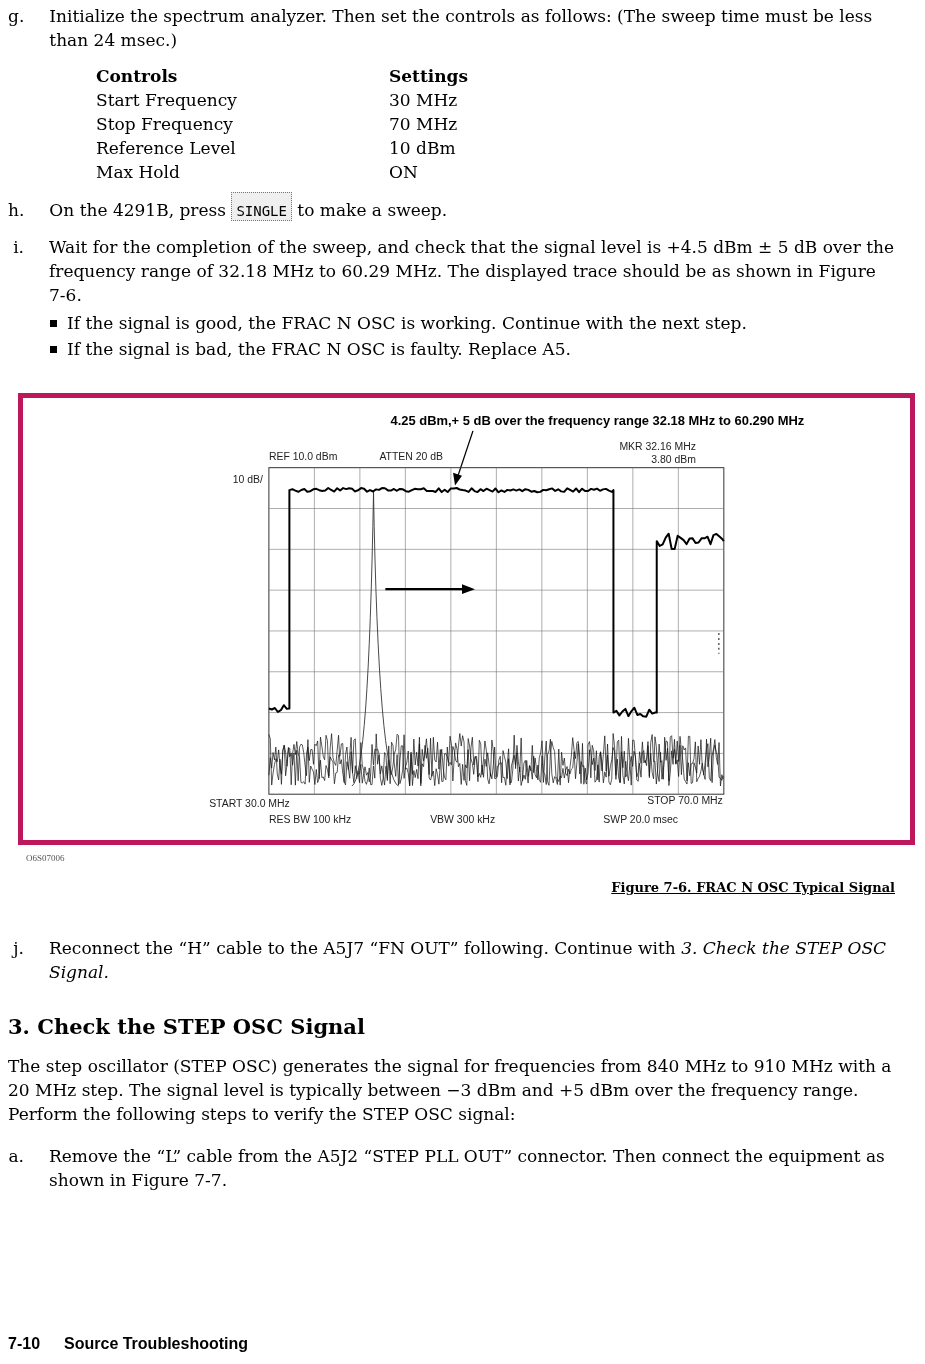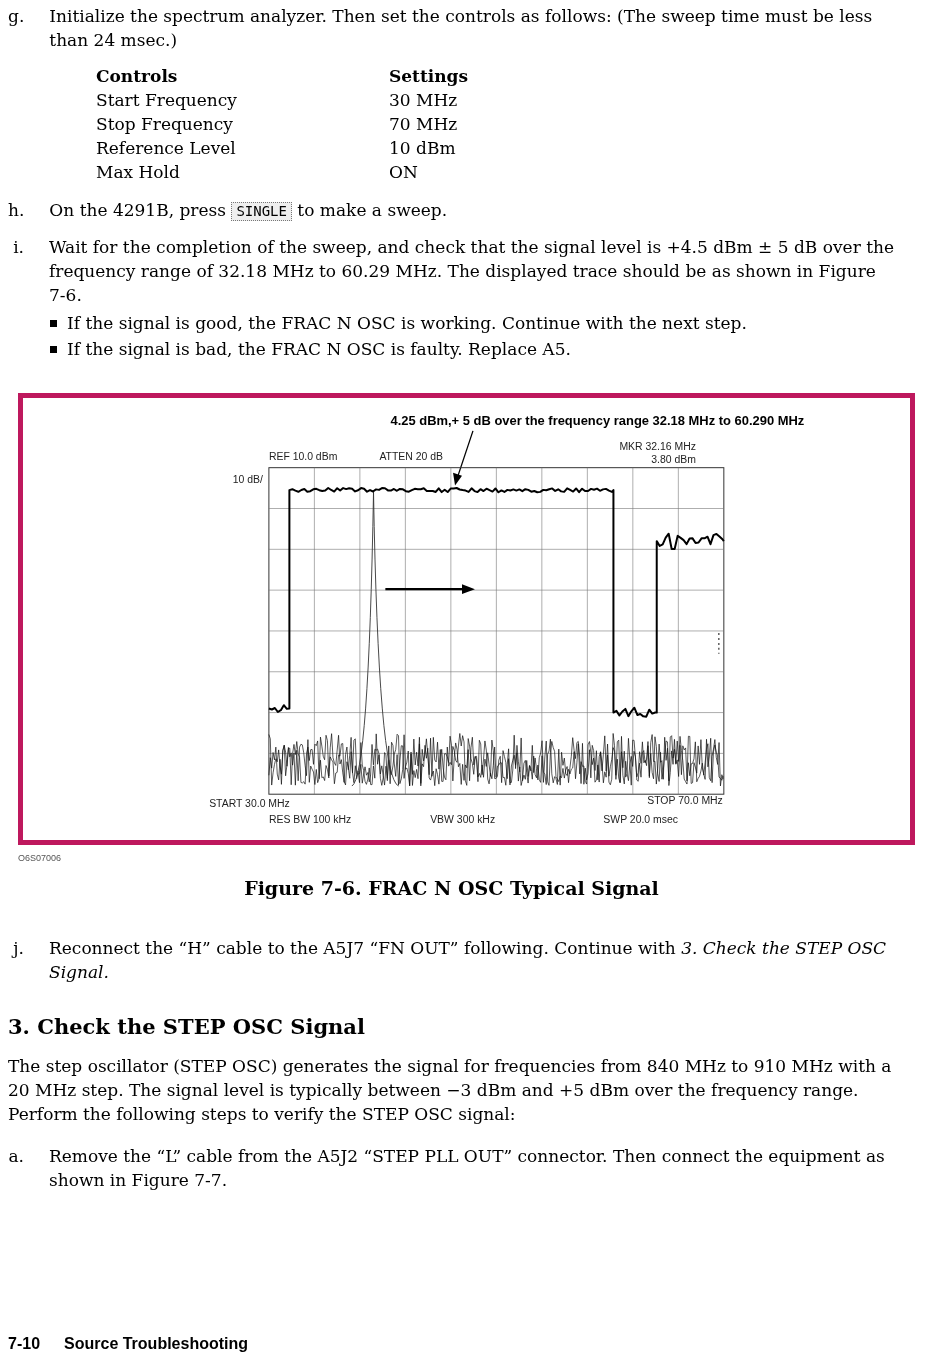--- a/index.html
+++ b/index.html
@@ -11,29 +11,29 @@
   .content{padding:4px 30px 0 8px;}
   .li{display:flex;margin:0 0 12px 0;}
   .li .marker{flex:0 0 16px;text-align:right;margin-right:9px;}
   .li .li-body{flex:1 1 auto;margin-left:16px;}
   table.ctrl{margin:4px 0 14px 88px;border-collapse:collapse;}
   .ctrl th,.ctrl td{padding:0;text-align:left;line-height:24px;font-size:17px;}
   .ctrl th{font-weight:bold;}
   .ctrl th:first-child,.ctrl td:first-child{width:293px;}
   .key{
     font-family:"DejaVu Sans Mono", monospace;font-size:14px;
-    background:#efefef;border:1px dotted #777;padding:0 4px 1px 4px;
+    background:#efefef;border:1px dotted #777;padding:10px 4px 1px 4px;
   }
   .bullets{margin-top:4px;}
   .bullet{display:flex;margin:2px 0;}
   .bullet .sq{flex:0 0 7px;width:7px;height:7px;background:#000;margin:9px 10px 0 1px;}
   .figure{margin:30px 0 0 10px;width:887px;border:5px solid #be185d;background:#fff;}
   .figure svg{display:block;}
-  .figcode{font-family:Liberation Sans, sans-serif;font-size:9px;color:#555;margin:1px 0 4px 10px;}
-  .caption{font-weight:bold;text-align:center;margin:6px 0 36px 0;font-size:19px;}
+  .figcode{font-family:Liberation Serif, serif;font-size:9px;color:#555;margin:1px 0 4px 18px;}
+  .caption{font-weight:bold;text-align:right;margin:6px 0 36px 0;font-size:13px;text-decoration:underline;}
   .it{font-style:italic;}
   h3.sec{font-size:21px;font-weight:bold;margin:30px 0 14px 0;line-height:26px;}
   p.intro{margin:0 0 18px 0;}
   .footer{
     position:absolute;left:8px;bottom:8px;
     font-family:"Liberation Sans", sans-serif;font-weight:bold;font-size:16px;
   }
   .footer .pg{margin-right:24px;}
   
   .gl{stroke:#777;stroke-width:0.6;}

